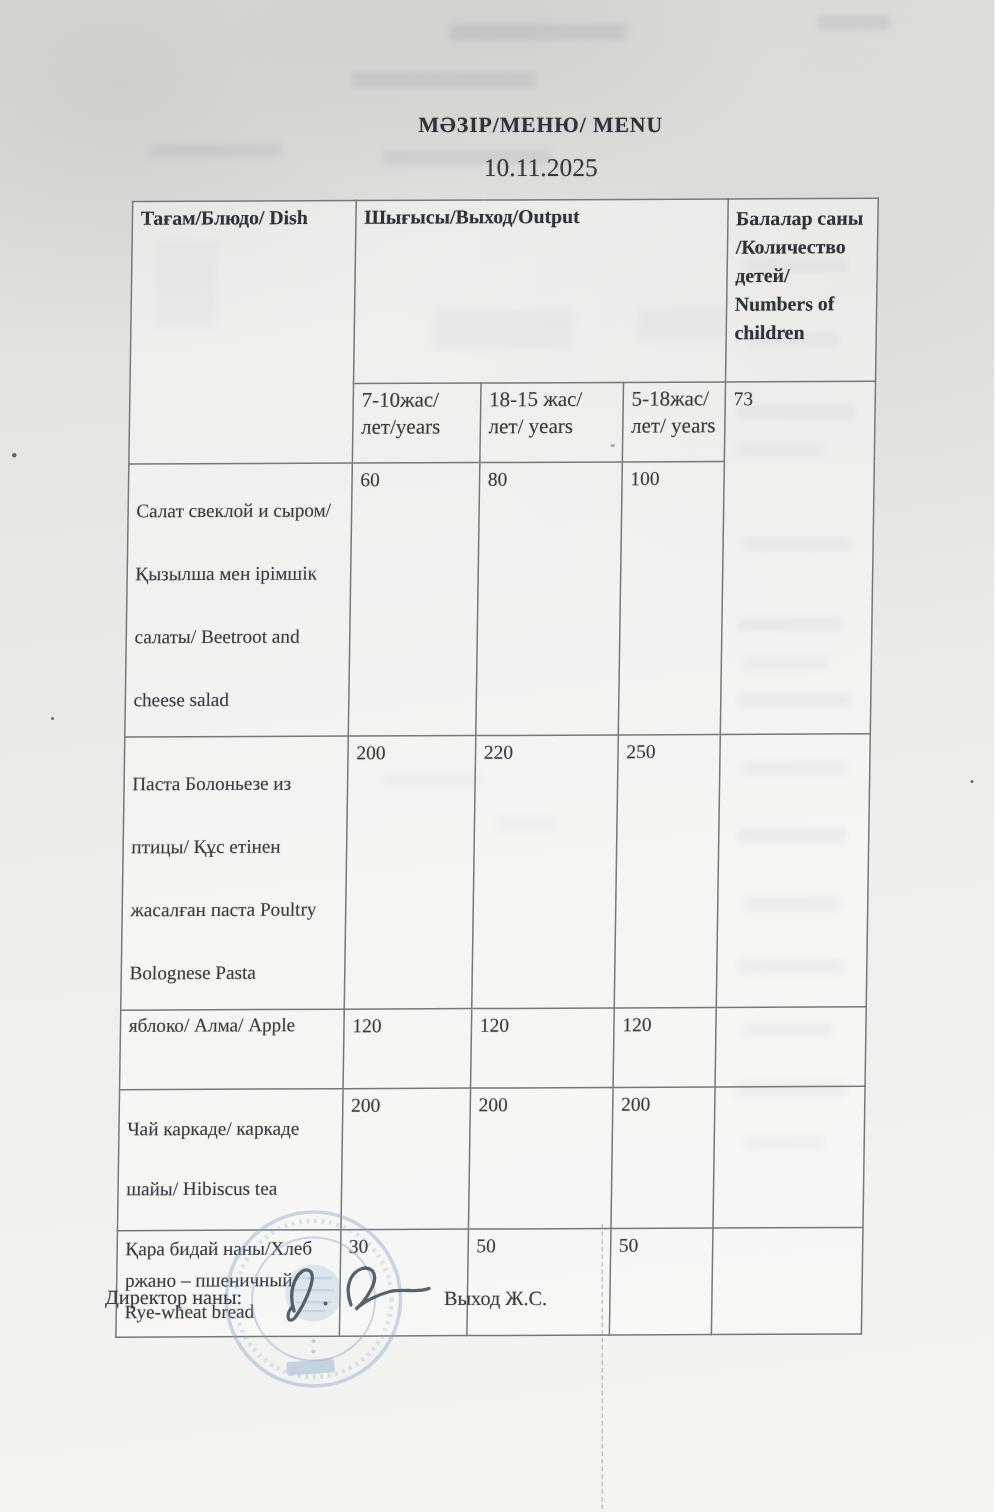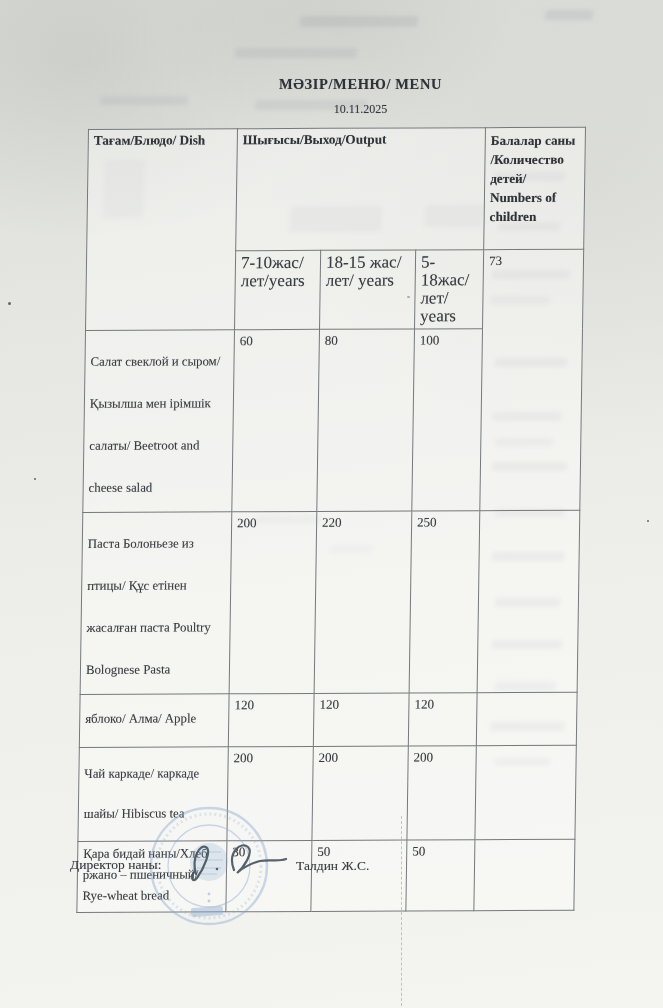--- a/index.html
+++ b/index.html
@@ -15,46 +15,46 @@
       radial-gradient(ellipse 520px 420px at 88% 18%, rgba(158,160,156,0.12), transparent 62%),
       radial-gradient(ellipse 300px 200px at 50% 2%, rgba(140,142,138,0.15), transparent 60%),
       linear-gradient(173deg, #d9dbd7 0%, #e5e6e2 28%, #eeefeb 58%, #f4f4f1 100%);
   }
   .bleed-layer{position:absolute;inset:0;pointer-events:none;}
   .bleed{position:absolute;background:rgba(125,130,136,0.16);filter:blur(2px);border-radius:2px;transform:skewX(-3deg);}
   .speck{position:absolute;background:rgba(55,58,62,0.75);border-radius:50%;}
   .head{position:relative;text-align:center;padding-left:58px;}
   .title{margin:0;padding-top:76px;font-size:14.5px;font-weight:bold;letter-spacing:0.6px;
          color:#2e3338;text-shadow:0 0 1px rgba(55,60,66,0.35);}
-  .date{margin-top:9px;font-size:12px;color:#33383d;text-shadow:0 0 1px rgba(55,60,66,0.3);}
+  .date{margin-top:9px;font-size:17px;color:#33383d;text-shadow:0 0 1px rgba(55,60,66,0.3);}
   .sheet-transform{transform:rotate(-0.25deg) skewX(-1.1deg);transform-origin:60px 0;}
   table.menu{
     border-collapse:collapse;margin:12px 0 0 88px;table-layout:fixed;
     background:rgba(252,252,250,0.45);
     font-size:12.8px;
   }
   table.menu td{
     border:1px solid #75797c;vertical-align:top;padding:3px 5px;
     text-shadow:0 0 0.8px rgba(60,65,70,0.35);
     overflow:hidden;
   }
   .r-head{height:122px;}
   .r-sub{height:53px;}
   .r1{height:140px;}
   .r2{height:140px;}
   .r3{height:53px;}
   .r4{height:94px;}
   .r5{height:71px;}
   td.h{font-weight:bold;font-size:13.2px;color:#2e3338;}
   td.children-h{line-height:19px;white-space:pre-line;overflow-wrap:anywhere;}
-  td.age{font-size:17px;line-height:18px;overflow-wrap:anywhere;padding-top:4px;}
+  td.age{font-size:14px;line-height:18px;overflow-wrap:anywhere;padding-top:4px;}
   td.dish{padding-left:8px;}
   .lh-wide td.dish{line-height:42px;padding-top:10px;}
   .lh-mid td.dish{line-height:40px;padding-top:6px;}
-  .lh-one td.dish{line-height:20px;padding-top:14px;}
+  .lh-one td.dish{line-height:20px;padding-top:0;}
   .lh-tight td.dish{line-height:21px;padding-top:2px;}
   td.val{font-size:13px;padding-top:3px;}
   td.children-val{padding-top:102px;padding-left:10px;font-size:13px;}
   .footer{position:absolute;left:0;top:0;width:663px;height:1008px;pointer-events:none;}
   .director-label{position:absolute;left:70px;top:857px;font-size:13.5px;text-shadow:0 0 0.8px rgba(60,65,70,0.35);}
   .director-name{position:absolute;left:296px;top:858px;font-size:13.5px;text-shadow:0 0 0.8px rgba(60,65,70,0.35);}
   .stamp{position:absolute;left:147px;top:804px;width:124px;height:124px;opacity:0.85;}
   .signature{position:absolute;left:180px;top:838px;width:112px;height:48px;}
   .fold-line{position:absolute;left:401px;top:816px;height:190px;width:0;
              border-left:1px dashed rgba(108,112,118,0.38);}
@@ -172,18 +172,18 @@
       <rect x="44" y="103" width="32" height="9" rx="2" fill="#89a8cf" opacity="0.5" transform="rotate(-4 60 107)"></rect>
     </svg>
     <svg class="signature" viewBox="0 0 112 48">
       <g fill="none" stroke="#45525f" stroke-width="2.2" stroke-linecap="round" opacity="0.9">
         <path d="M16,36 C11,20 20,6 26,9 C32,12 24,30 17,40 C12,46 10,38 15,33"></path>
         <circle cx="37" cy="31" r="1.3" fill="#45525f" stroke="none"></circle>
         <path d="M54,32 C47,14 61,3 68,9 C74,15 63,30 57,35 C62,30 72,25 80,23 C90,21 98,24 106,21"></path>
       </g>
     </svg>
     <span class="director-label">Директор наны:</span>
-    <span class="director-name">Талдин Ж.С.</span>
+    <span class="director-name">Выход Ж.С.</span>
   </div>
 
   <div class="fold-line"></div>
 
 </div>
 
 </body></html>

